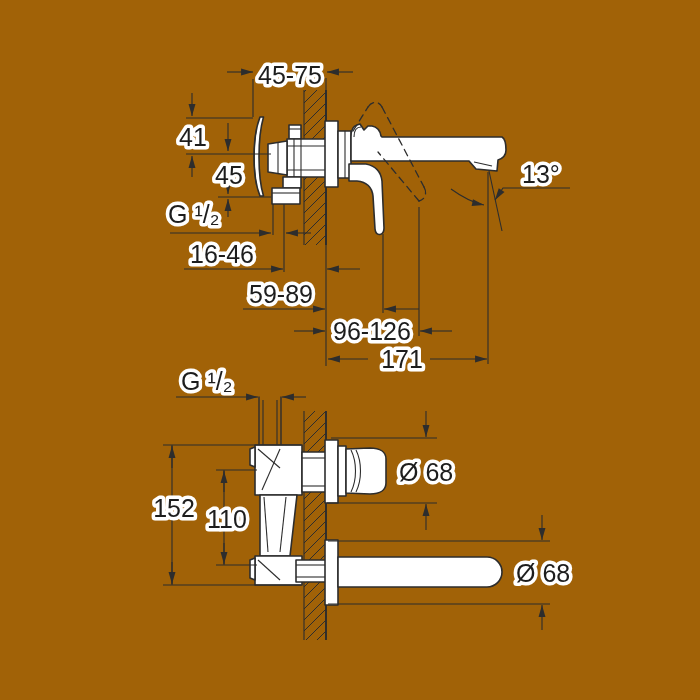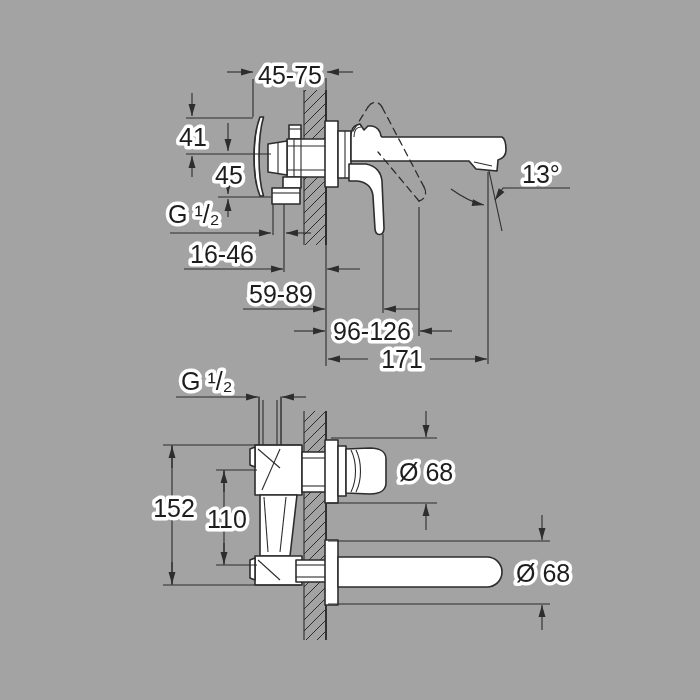--- a/index.html
+++ b/index.html
@@ -1,16 +1,16 @@
 <!DOCTYPE html>
 <html><head>
 <meta charset="utf-8">
 <style>
   html,body{margin:0;padding:0;background:#fff;width:700px;height:700px;overflow:hidden}
-  #stage{width:700px;height:700px;position:relative;background:#a3a3a3}
+  #stage{width:700px;height:700px;position:relative;background:#a16207}
   svg{display:block}
   .part{fill:#fff;stroke:#2d2d2d;stroke-width:1.6;stroke-linejoin:round}
   .pline{fill:none;stroke:#2d2d2d;stroke-width:1.4;stroke-linejoin:round;stroke-linecap:round}
   .thin{fill:none;stroke:#2d2d2d;stroke-width:1.1}
   .dim{fill:none;stroke:#2d2d2d;stroke-width:1.1}
   .dash{fill:none;stroke:#2d2d2d;stroke-width:1.3;stroke-dasharray:7 5;stroke-linecap:round}
   .walledge{fill:none;stroke:#2d2d2d;stroke-width:1.9}
   .dimtext{font-family:"Liberation Sans",sans-serif;font-size:25px;fill:#1d1d1d;
            paint-order:stroke fill;stroke:#fff;stroke-width:7;stroke-linejoin:round}
   .mid{text-anchor:middle}

